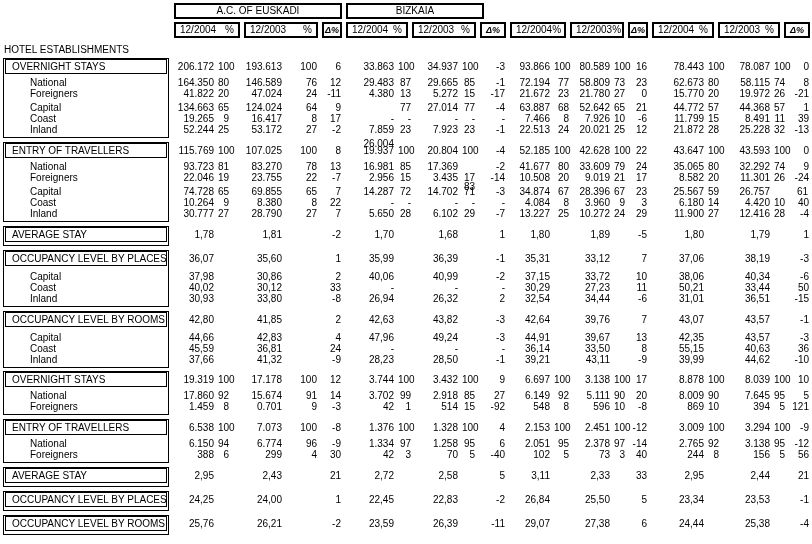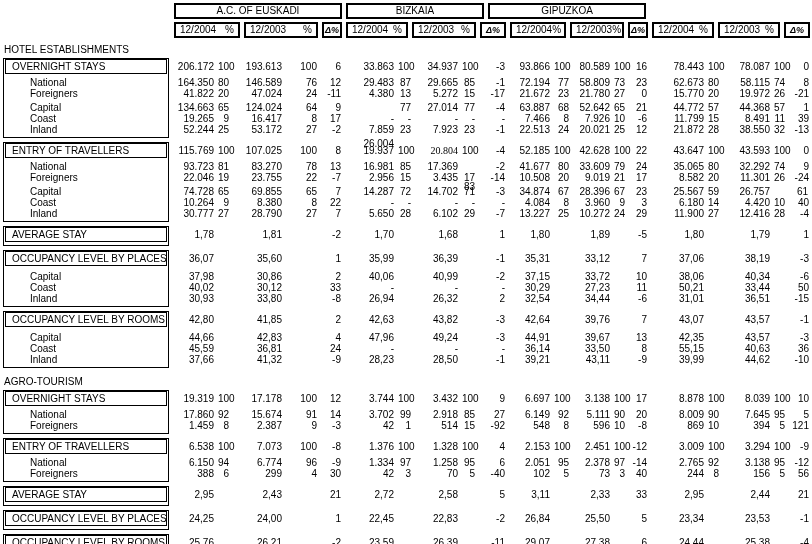--- a/index.html
+++ b/index.html
@@ -44,21 +44,20 @@
 </style>
 </head>
 <body>
 
 <div class="sheet">
 
   <div class="hdr">
     <div class="spacer"></div>
     <div class="rbox" style="width:168px">A.C. OF EUSKADI</div>
     <div class="rbox" style="width:138px">BIZKAIA</div>
-    <div class="rbox" style="width:158px">GIPUZKOA</div>
   </div>
 
   <div class="hdr">
     <div class="spacer"></div>
 
     <div class="pbox" style="width:66px">
         <span>12/2004</span>
         <span>%</span>
       </div>
     <div class="pbox" style="width:74px">
@@ -230,38 +229,38 @@
           <div class="cell c2" style="width: 48px;">7.923</div>
           <div class="cell c3" style="width: 16px;">23</div>
           <div class="cell c4" style="width: 30px;">-1</div>
           <div class="cell c0" style="width: 46px;">22.513</div>
           <div class="cell c1" style="width: 18px;">24</div>
           <div class="cell c2" style="width: 42px;">20.021</div>
           <div class="cell c3" style="width: 14px;">25</div>
           <div class="cell c4" style="width: 22px;">12</div>
           <div class="cell c0" style="width: 58px;">21.872</div>
           <div class="cell c1" style="width: 14px;">28</div>
-          <div class="cell c2" style="width: 52px;">38.550</div>
+          <div class="cell c2" style="width: 52px;">25.228</div>
           <div class="cell c3" style="width: 14px;">32</div>
           <div class="cell c4" style="width: 24px;">-13</div>
         </div>
       </div>
       <div class="group">
         <div class="gbox"></div>
         <div class="tbox"></div>
         <div class="row title">
           <div class="lbl">ENTRY OF TRAVELLERS</div>
           <div class="cell c0" style="width: 46px;">115.769</div>
           <div class="cell c1" style="width: 14px;">100</div>
           <div class="cell c2" style="width: 54px;">107.025</div>
           <div class="cell c3" style="width: 34px;">100</div>
           <div class="cell c4" style="width: 24px;">8</div>
           <div class="cell c0" style="width: 54px;">19.937</div>
           <div class="cell c1" style="width: 16px;">100</div>
-          <div class="cell c2" style="width: 48px; font-family: Liberation Serif, serif;">20.804</div>
+          <div class="cell c2" style="width: 48px;">20.804</div>
           <div class="cell c3" style="width: 16px;">100</div>
           <div class="cell c4" style="width: 30px;">-4</div>
           <div class="cell c0" style="width: 46px;">52.185</div>
           <div class="cell c1" style="width: 18px;">100</div>
           <div class="cell c2" style="width: 42px;">42.628</div>
           <div class="cell c3" style="width: 14px;">100</div>
           <div class="cell c4" style="width: 22px;">22</div>
           <div class="cell c0" style="width: 58px;">43.647</div>
           <div class="cell c1" style="width: 14px;">100</div>
           <div class="cell c2" style="width: 52px;">43.593</div>
@@ -596,21 +595,20 @@
           <div class="cell c2" style="width: 42px;">43,11</div>
           <div class="cell c3" style="width: 14px;"></div>
           <div class="cell c4" style="width: 22px;">-9</div>
           <div class="cell c0" style="width: 58px;">39,99</div>
           <div class="cell c1" style="width: 14px;"></div>
           <div class="cell c2" style="width: 52px;">44,62</div>
           <div class="cell c3" style="width: 14px;"></div>
           <div class="cell c4" style="width: 24px;">-10</div>
         </div>
       </div>
-      <div class="sec-title s1">AGRO-TOURISM</div>
       <div class="group gfirst">
         <div class="gbox"></div>
         <div class="tbox"></div>
         <div class="row title">
           <div class="lbl">OVERNIGHT STAYS</div>
           <div class="cell c0" style="width: 46px;">19.319</div>
           <div class="cell c1" style="width: 14px;">100</div>
           <div class="cell c2" style="width: 54px;">17.178</div>
           <div class="cell c3" style="width: 34px;">100</div>
           <div class="cell c4" style="width: 24px;">12</div>
@@ -650,21 +648,21 @@
           <div class="cell c0" style="width: 58px;">8.009</div>
           <div class="cell c1" style="width: 14px;">90</div>
           <div class="cell c2" style="width: 52px;">7.645</div>
           <div class="cell c3" style="width: 14px;">95</div>
           <div class="cell c4" style="width: 24px;">5</div>
         </div>
         <div class="row sub">
           <div class="lbl">Foreigners</div>
           <div class="cell c0" style="width: 46px;">1.459</div>
           <div class="cell c1" style="width: 14px;">8</div>
-          <div class="cell c2" style="width: 54px;">2.387</div>
+          <div class="cell c2" style="width: 54px;">0.701</div>
           <div class="cell c3" style="width: 34px;">9</div>
           <div class="cell c4" style="width: 24px;">-3</div>
           <div class="cell c0" style="width: 54px;">42</div>
           <div class="cell c1" style="width: 16px;">1</div>
           <div class="cell c2" style="width: 48px;">514</div>
           <div class="cell c3" style="width: 16px;">15</div>
           <div class="cell c4" style="width: 30px;">-92</div>
           <div class="cell c0" style="width: 46px;">548</div>
           <div class="cell c1" style="width: 18px;">8</div>
           <div class="cell c2" style="width: 42px;">596</div>

